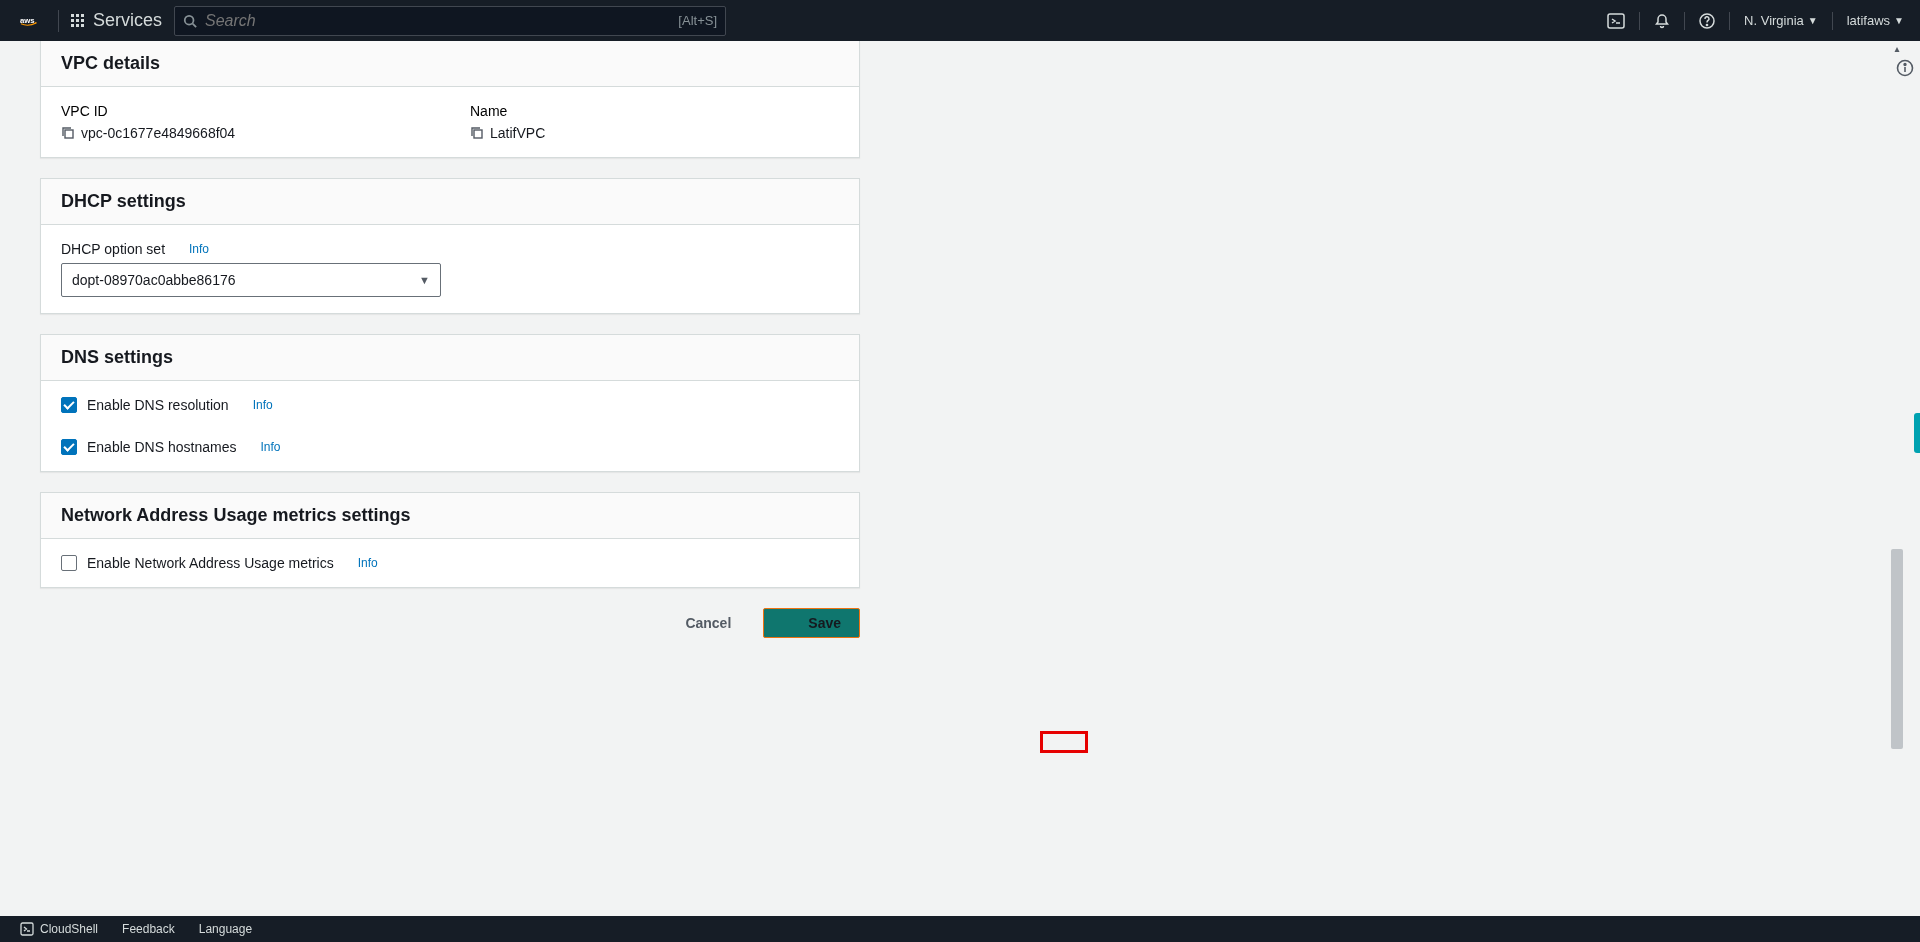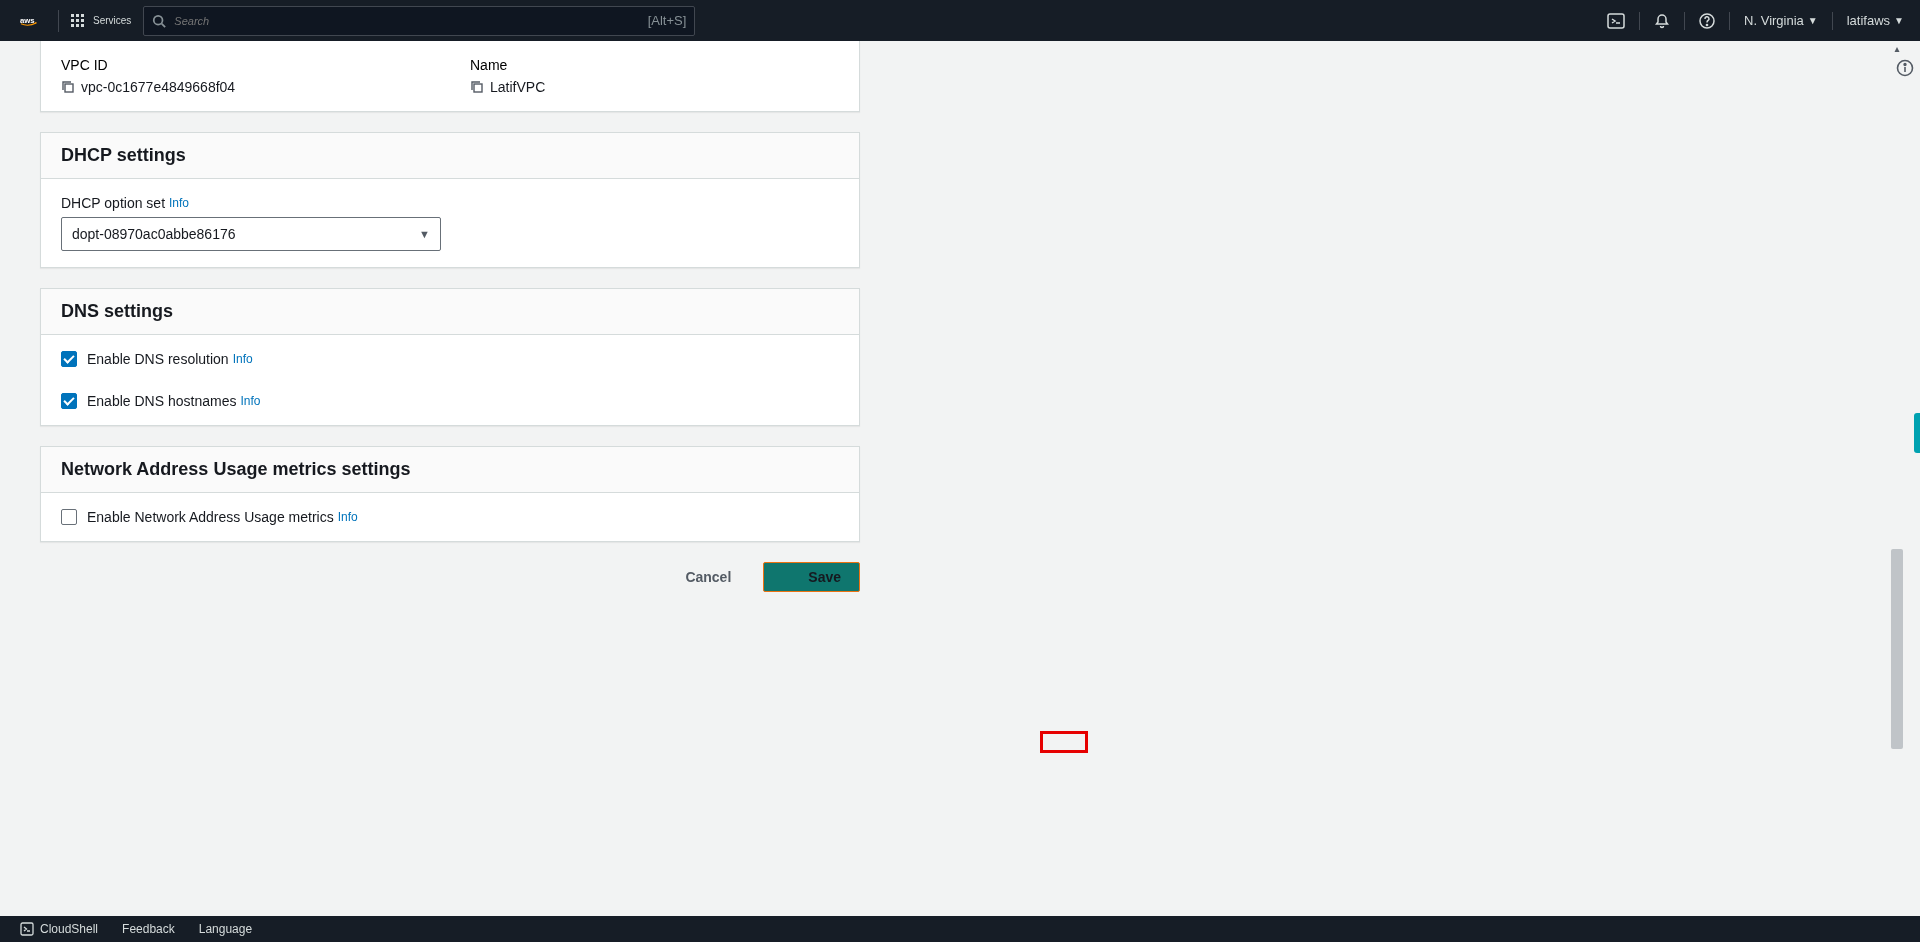--- a/index.html
+++ b/index.html
@@ -4,43 +4,43 @@
 <style>
 * { box-sizing: border-box; margin: 0; padding: 0; font-family: "Amazon Ember", "Helvetica Neue", Arial, sans-serif; }
 html, body { height: 100%; width: 100%; }
 body { background: #f2f3f3; display: flex; flex-direction: column; }
 
 
 .header { background: #161d26; height: 41px; display: flex; align-items: center; color: #d5dbdb; padding: 0 16px; gap: 12px; }
 .aws-logo { color: #f97316; font-weight: bold; font-size: 14px; display:flex; align-items:center; }
 .aws-logo .swoosh { width:30px; height:10px; }
 .header .divider { width:1px; height:22px; background:#414750; }
-.services-btn { display:flex; align-items:center; gap:8px; color:#d5dbdb; font-size:10px; cursor:pointer; }
+.services-btn { display:flex; align-items:center; gap:8px; color:#d5dbdb; font-size:18px; cursor:pointer; }
 .services-btn .grid-icon { display:inline-flex; }
 .search-wrap { display:flex; align-items:center; background:#0f1621; border:1px solid #414750; height:30px; border-radius:2px; flex:0 0 552px; padding:0 8px; gap:8px; }
-.search-wrap input { flex:1; background:transparent; border:none; outline:none; color:#fde047; font-size:11px; font-style:italic; }
+.search-wrap input { flex:1; background:transparent; border:none; outline:none; color:#fde047; font-size:16px; font-style:italic; }
 .search-wrap .hint { color:#879196; font-size:13px; }
 .header-right { margin-left:auto; display:flex; align-items:center; gap:14px; }
 .header-right .icon-btn { color:#d5dbdb; cursor:pointer; display:flex; align-items:center; }
 .header-right .text-btn { color:#d5dbdb; font-size:13px; cursor:pointer; display:flex; align-items:center; gap:4px;}
 .caret { font-size:10px; }
 
 
 .main { flex:1; position:relative; overflow:hidden; }
 .content { padding: 0 0 20px 40px; width: 860px; }
 .panel { background:#fff; border:1px solid #d5dbdb; margin-bottom:20px; box-shadow: 0 1px 1px rgba(0,0,0,0.05); }
 .panel-header { padding:12px 20px; border-bottom:1px solid #d5dbdb; background:#fafafa; }
 .panel-header h2 { font-size:18px; font-weight:700; color:#16191f; }
 .panel-body { padding:16px 20px; }
 .row { display:flex; gap:40px; }
 .field { flex:1; }
 .field-label { font-size:14px; color:#000000; margin-bottom:6px; }
 .field-value { display:flex; align-items:center; gap:6px; font-size:14px; color:#16191f; }
 .copy-icon { color:#545b64; cursor:pointer; display:inline-flex; }
-.label-inline { font-size:14px; color:#16191f; display:flex; align-items:center; gap:4px; }
+.label-inline { font-size:14px; color:#16191f; display:flex; align-items:center; gap:24px; }
 .info-link { color:#0073bb; font-size:12px; font-weight:400; cursor:pointer; }
 .select { display:flex; align-items:center; justify-content:space-between; border:1px solid #687078; border-radius:2px; height:32px; padding:16px 10px; width:380px; cursor:pointer; font-size:14px; color:#16191f; margin-top:6px; }
 .select .tri { font-size:11px; color:#545b64; }
 .checkbox-row { display:flex; align-items:center; gap:10px; margin-bottom:26px; }
 .checkbox-row:last-child { margin-bottom:0; }
 .cb { width:16px; height:16px; border:1px solid #687078; border-radius:2px; display:inline-flex; align-items:center; justify-content:center; cursor:pointer; flex-shrink:0; }
 .cb.checked { background:#0073bb; border-color:#0073bb; }
 .cb.checked::after { content:""; width:4px; height:8px; border:solid #fff; border-width:0 2px 2px 0; transform:rotate(45deg); margin-top:-2px; }
 .btn-row { display:flex; justify-content:flex-end; gap:14px; margin-top:12px; }
 .btn { height:30px; padding:0 18px; border-radius:2px; font-size:14px; font-weight:700; display:flex; align-items:center; cursor:pointer; border:none; }
@@ -138,20 +138,23 @@
       <span>latifaws</span>
       <span class="caret">▼</span>
     </span>
   </div>
 </div>
 
 <div class="main">
   <div class="content">
 
     <div class="panel" style="margin-top:0; border-top:none;">
+      <div class="panel-header">
+        <h2>VPC details</h2>
+      </div>
       <div class="panel-body">
         <div class="row">
           <div class="field">
             <div class="field-label">VPC ID</div>
             <div class="field-value">
               <span class="copy-icon">
                 <svg width="14" height="14" viewBox="0 0 14 14" fill="none" stroke="#545b64" stroke-width="1.4">
                     <rect x="4" y="4" width="8" height="8"></rect>
                     <path d="M2 10 V2 h8"></path>
                   </svg>

